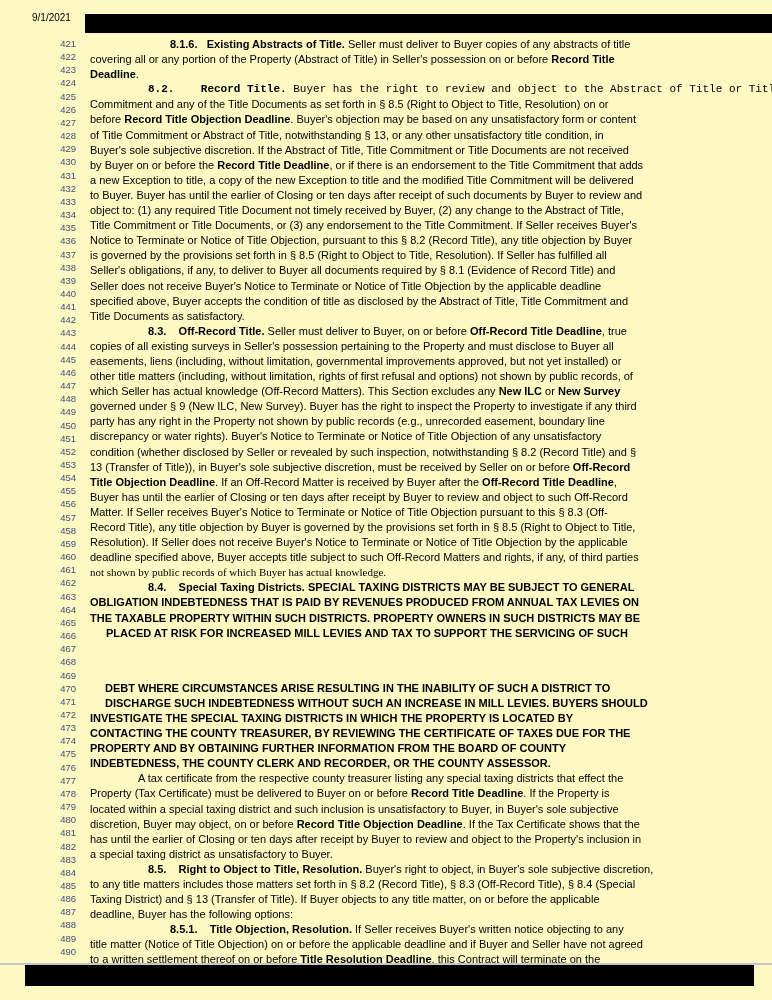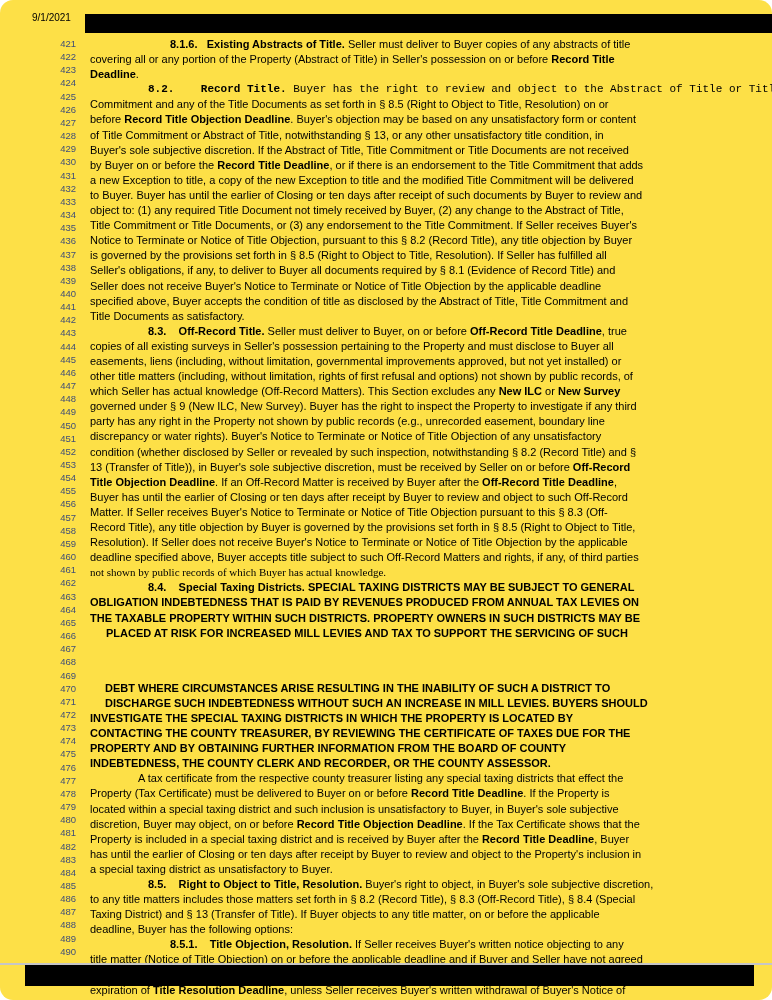--- a/index.html
+++ b/index.html
@@ -1,22 +1,21 @@
 <!DOCTYPE html>
 <html><head>
 <meta charset="utf-8">
 <style>
   html,body{margin:0;padding:0;background:#ffffff;}
   .page{
     position:relative;
     width:772px;height:1000px;
-    background:#fde047;
+    background:#fef9c3;
     font-family:"Liberation Sans", sans-serif;
     overflow:hidden;
-    border-radius:13px;
   }
   .date{
     position:absolute;left:32px;top:12px;
     font-size:10px;color:#000;
   }
   .bar{position:absolute;background:#000;}
   .bar-top{left:85px;top:14px;width:687px;height:19px;}
   .bar-bottom{left:25px;top:965px;width:729px;height:21px;}
   .edge-line{position:absolute;left:0;top:963px;width:772px;height:2px;background:#c6c6c6;}
   .linenums{
@@ -159,21 +158,20 @@
       <div class="tl" style="padding-left: 15px; margin-top: 40px;"><span class="b">DEBT WHERE CIRCUMSTANCES ARISE RESULTING IN THE INABILITY OF SUCH A DISTRICT TO</span></div>
       <div class="tl" style="padding-left: 15px;"><span class="b">DISCHARGE SUCH INDEBTEDNESS WITHOUT SUCH AN INCREASE IN MILL LEVIES. BUYERS SHOULD</span></div>
       <div class="tl" style="padding-left: 0px;"><span class="b">INVESTIGATE THE SPECIAL TAXING DISTRICTS IN WHICH THE PROPERTY IS LOCATED BY</span></div>
       <div class="tl" style="padding-left: 0px;"><span class="b">CONTACTING THE COUNTY TREASURER, BY REVIEWING THE CERTIFICATE OF TAXES DUE FOR THE</span></div>
       <div class="tl" style="padding-left: 0px;"><span class="b">PROPERTY AND BY OBTAINING FURTHER INFORMATION FROM THE BOARD OF COUNTY</span></div>
       <div class="tl" style="padding-left: 0px;"><span class="b">INDEBTEDNESS, THE COUNTY CLERK AND RECORDER, OR THE COUNTY ASSESSOR.</span></div>
       <div class="tl" style="padding-left: 48px;"><span>A tax certificate from the respective county treasurer listing any special taxing districts that effect the</span></div>
       <div class="tl" style="padding-left: 0px;"><span>Property (Tax Certificate) must be delivered to Buyer on or before </span><span class="b">Record Title Deadline</span><span>. If the Property is</span></div>
       <div class="tl" style="padding-left: 0px;"><span>located within a special taxing district and such inclusion is unsatisfactory to Buyer, in Buyer's sole subjective</span></div>
       <div class="tl" style="padding-left: 0px;"><span>discretion, Buyer may object, on or before </span><span class="b">Record Title Objection Deadline</span><span>. If the Tax Certificate shows that the</span></div>
-      <div class="tl" style="padding-left: 0px;"><span>Property is included in a special taxing district and is received by Buyer after the </span><span class="b">Record Title Deadline</span><span>, Buyer</span></div>
       <div class="tl" style="padding-left: 0px;"><span>has until the earlier of Closing or ten days after receipt by Buyer to review and object to the Property's inclusion in</span></div>
       <div class="tl" style="padding-left: 0px;"><span>a special taxing district as unsatisfactory to Buyer.</span></div>
       <div class="tl" style="padding-left: 58px;"><span class="b">8.5.    Right to Object to Title, Resolution.</span><span> Buyer's right to object, in Buyer's sole subjective discretion,</span></div>
       <div class="tl" style="padding-left: 0px;"><span>to any title matters includes those matters set forth in § 8.2 (Record Title), § 8.3 (Off-Record Title), § 8.4 (Special</span></div>
       <div class="tl" style="padding-left: 0px;"><span>Taxing District) and § 13 (Transfer of Title). If Buyer objects to any title matter, on or before the applicable</span></div>
       <div class="tl" style="padding-left: 0px;"><span>deadline, Buyer has the following options:</span></div>
       <div class="tl" style="padding-left: 80px;"><span class="b">8.5.1.    Title Objection, Resolution.</span><span> If Seller receives Buyer's written notice objecting to any</span></div>
       <div class="tl" style="padding-left: 0px;"><span>title matter (Notice of Title Objection) on or before the applicable deadline and if Buyer and Seller have not agreed</span></div>
       <div class="tl" style="padding-left: 0px;"><span>to a written settlement thereof on or before </span><span class="b">Title Resolution Deadline</span><span>, this Contract will terminate on the</span></div>
       <div class="tl" style="padding-left: 0px;"><span>expiration of </span><span class="b">Title Resolution Deadline</span><span>, unless Seller receives Buyer's written withdrawal of Buyer's Notice of</span></div>

